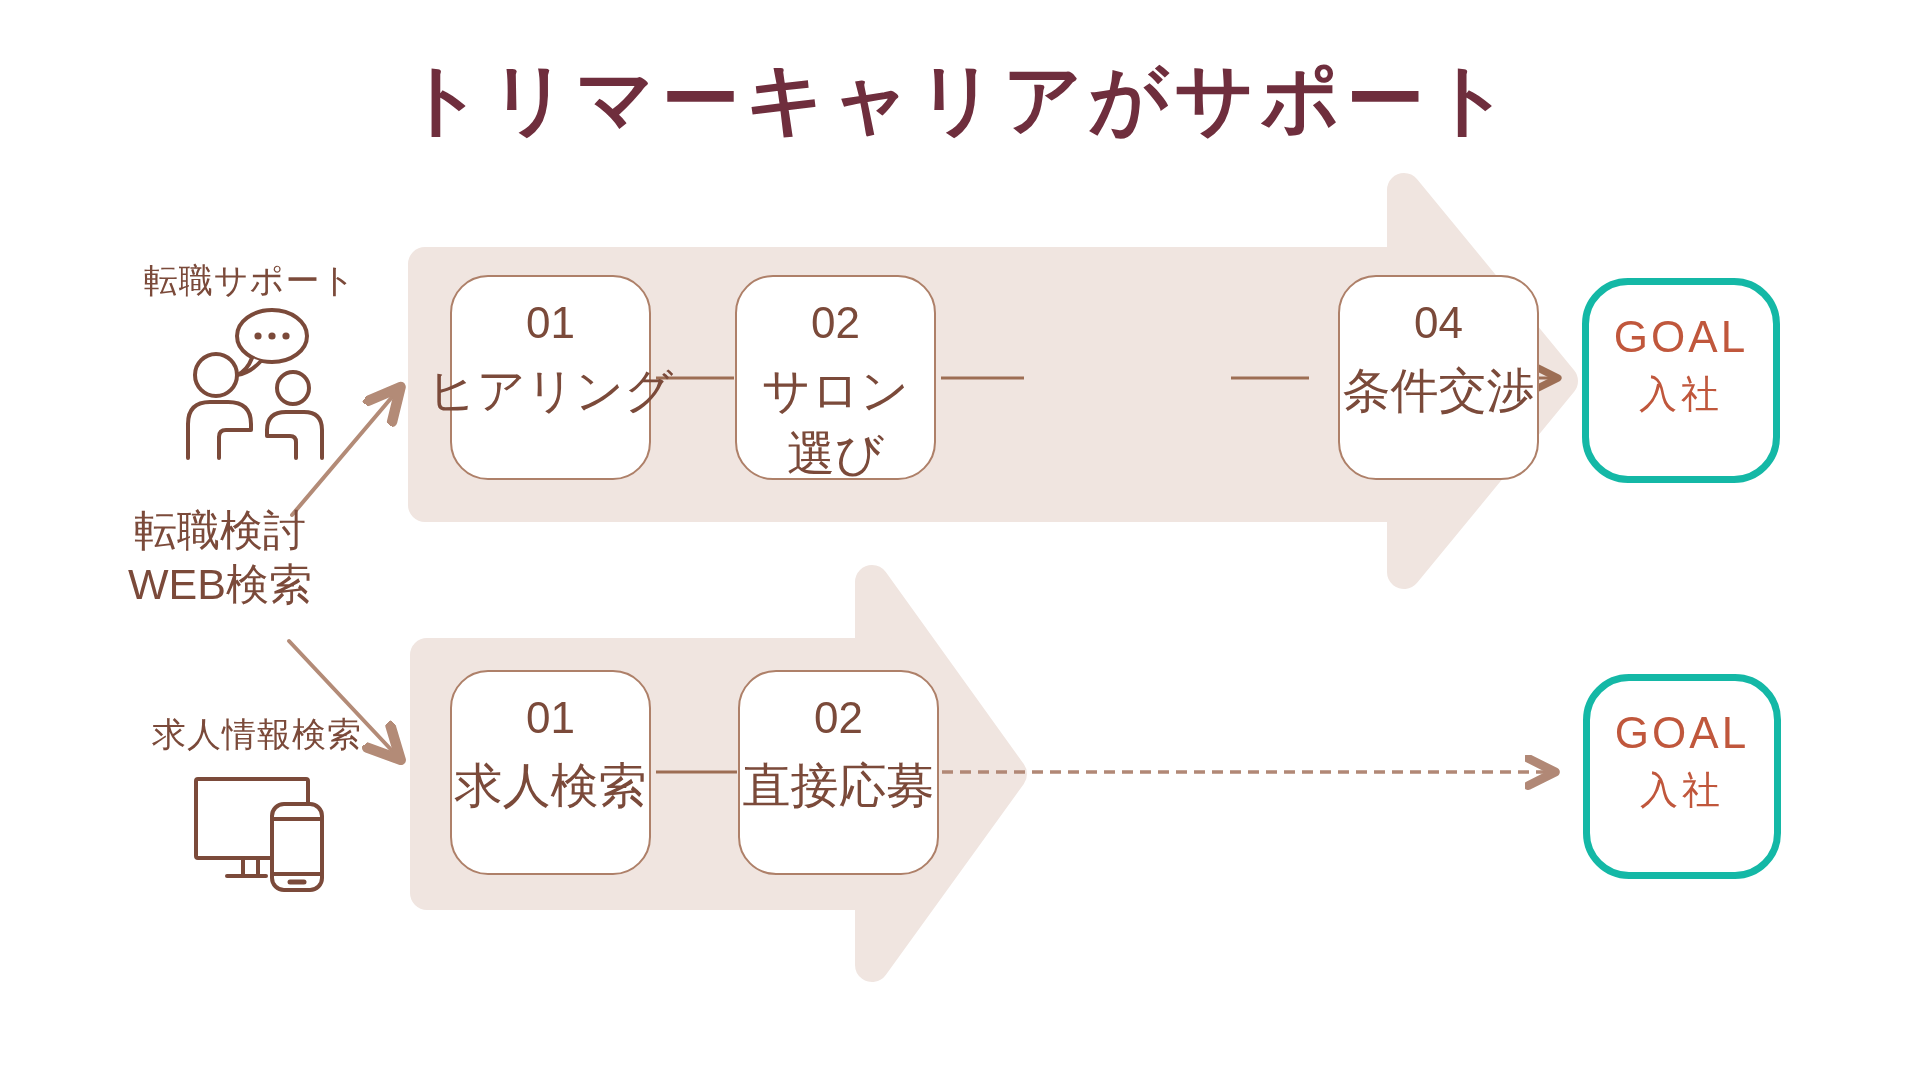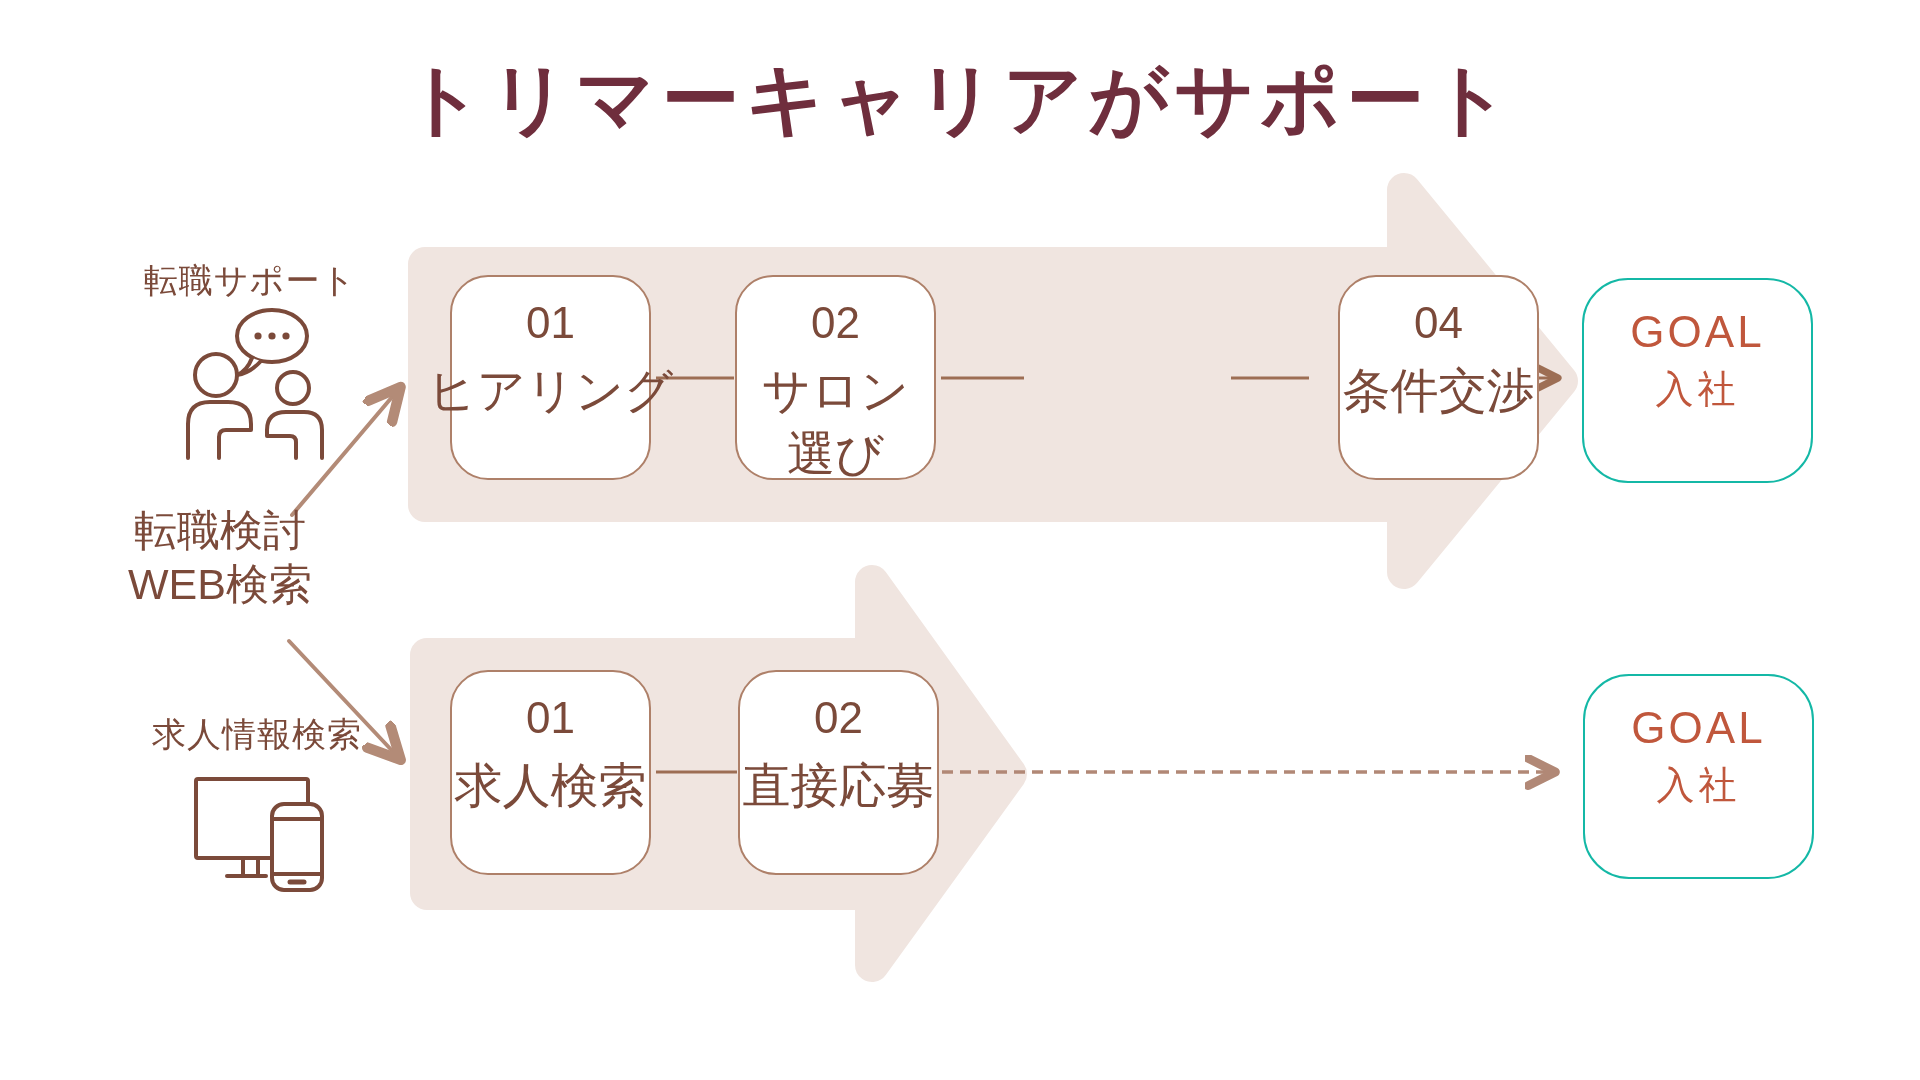--- a/index.html
+++ b/index.html
@@ -32,22 +32,22 @@
   .step .num{ margin-top:24px; font-size:44px; color:#7B4A3A; line-height:1;}
   .step .lbl{ margin-top:14px; font-size:48px; color:#7B4A3A; line-height:1.32; text-align:center; white-space:nowrap;}
   .r1{ top:275px; }
   .r2{ top:670px; }
   .c1{ left:450px; }
   .c2{ left:735px; }
   .c3{ left:1025px; }
   .c4{ left:1310px;margin-left:28px; }
   .c2b{ left:738px; }
   .goal{
-    width:231px; height:205px; box-sizing:border-box;
-    background:#ffffff; border:2px solid #14b8a6; border-radius:46px;
+    width:198px; height:205px; box-sizing:border-box;
+    background:#ffffff; border:7px solid #14b8a6; border-radius:46px;
     display:flex; flex-direction:column; align-items:center;
   }
   .goal .g{ margin-top:30px; font-size:44px; letter-spacing:3px; color:#C0573C; line-height:1;}
   .goal .l{ margin-top:16px; font-size:38px; color:#C0573C; line-height:1; letter-spacing:4px;}
   .goal-top{ left:1582px; top:278px; }
   .goal-bottom{ left:1583px; top:674px; }
   svg.layer{ position:absolute; left:0; top:0; }
 </style>
 </head>
 <body>

